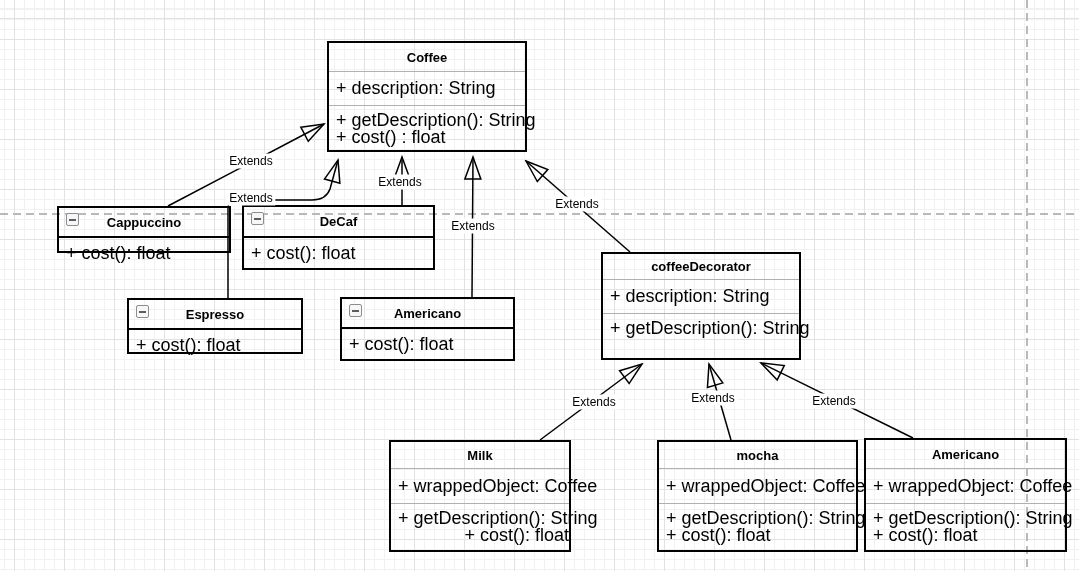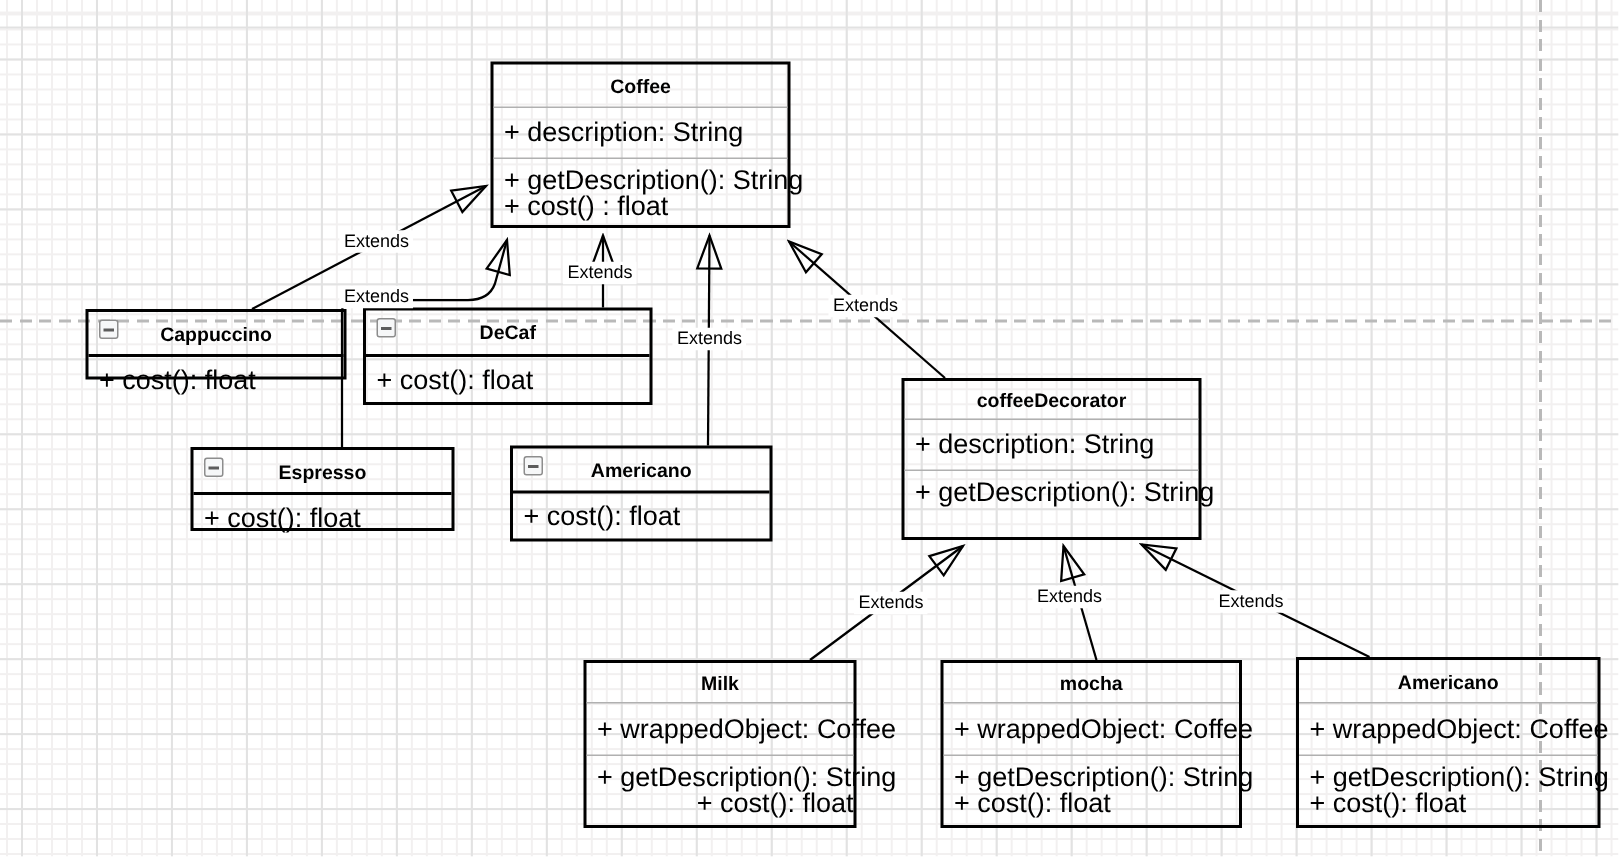--- a/index.html
+++ b/index.html
@@ -152,21 +152,21 @@
     <div class="uml-title lg" style="height:27px;">Milk</div>
     <div class="uml-row attrs lg" style="height:35px;">
       <div class="uml-line">+ wrappedObject: Coffee</div>
     </div>
     <div class="uml-row methods">
       <div class="uml-line">+ getDescription(): String</div>
       <div class="uml-line">+ cost(): float</div>
     </div>
   </div>
 
-  <div class="uml-box" style="left:627px;top:440px;width:201px;height:112px;">
+  <div class="uml-box" style="left:657px;top:440px;width:201px;height:112px;">
     <div class="uml-title lg" style="height:27px;">mocha</div>
     <div class="uml-row attrs lg" style="height:35px;">
       <div class="uml-line">+ wrappedObject: Coffee</div>
     </div>
     <div class="uml-row methods">
       <div class="uml-line">+ getDescription(): String</div>
       <div class="uml-line">+ cost(): float</div>
     </div>
   </div>
 

